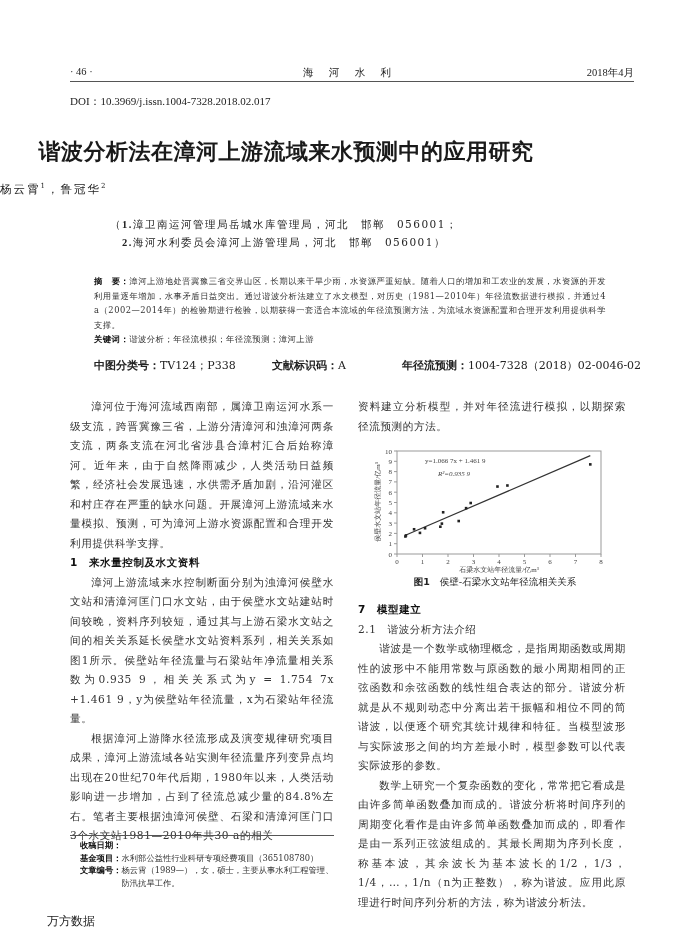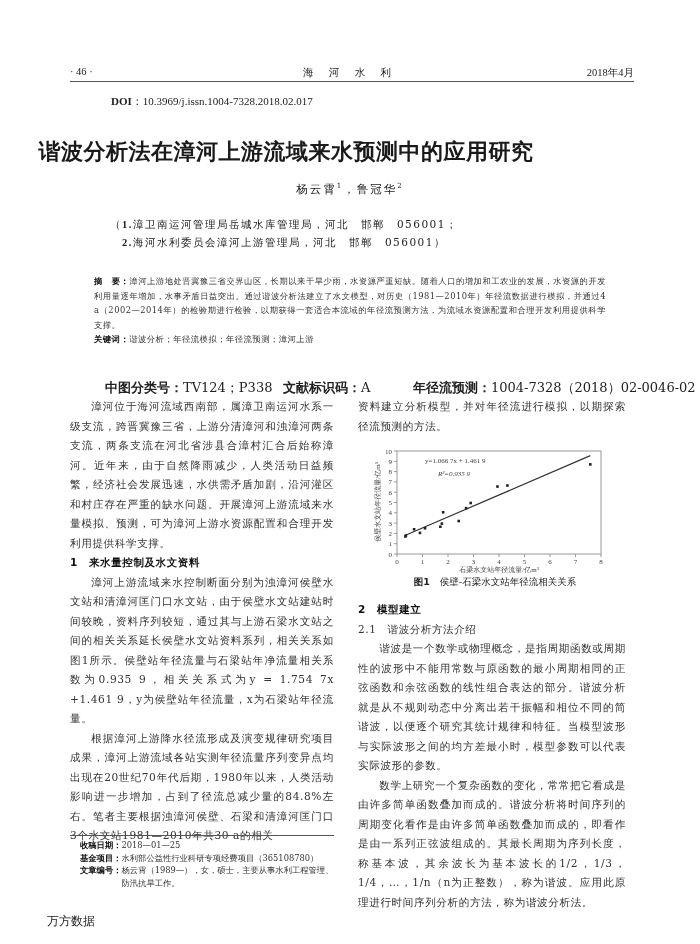--- a/index.html
+++ b/index.html
@@ -2,29 +2,29 @@
 <html><head>
 <meta charset="utf-8">
 <style>
   html, body { margin:0; padding:0; background:#ffffff; }
   body { width:700px; height:944px; position:relative; overflow:hidden; color:#222; font-family:"DejaVu Serif", serif; }
   .hdr-left { position:absolute; left:70px; top:66px; font-size:10.5px; font-family:"Liberation Serif", serif; }
   .hdr-mid { position:absolute; left:0; width:700px; top:66px; text-align:center; font-size:10.5px; letter-spacing:6px; }
   .hdr-right { position:absolute; right:66px; top:66px; font-size:10.5px; font-family:"Liberation Serif", serif; }
   .hdr-rule { position:absolute; left:70px; right:66px; top:81px; border-top:1.5px solid #555; }
   .doi { position:absolute; left:70px; top:94px; font-size:11px; font-family:"Liberation Serif", serif; }
-  .doi b { font-weight:bold;margin-left:41px; }
+  .doi b { font-weight:normal; }
   .title { position:absolute; left:0; width:572px; top:137px; text-align:center; font-family:"DejaVu Sans", sans-serif; font-size:22px; font-weight:bold; color:#1a1a1a; letter-spacing:0.5px; }
-  .authors { position:absolute; left:0; width:700px; top:182px; text-align:center; font-size:11.5px; letter-spacing:2px; }
+  .authors { position:absolute; left:0; width:700px; top:182px; font-size:11.5px; letter-spacing:2px; }
   .authors sup { font-size:7px; }
   .affil { position:absolute; left:0; width:568px; text-align:center; font-size:10.5px; letter-spacing:1.5px; }
   .affil b { font-family:"Liberation Serif", serif; }
   .abstract { position:absolute; left:94px; width:512px; top:274px; font-size:8.3px; line-height:14.6px; color:#333; letter-spacing:0.5px; text-align:justify; }
   .abstract .lbl { font-family:"DejaVu Sans", sans-serif; font-weight:bold; color:#111; }
-  .meta-line { position:absolute; top:379px; font-size:13px; color:#222;margin-left:11px; }
+  .meta-line { position:absolute; top:358px; font-size:11px; color:#222; }
   .meta-line .lbl { font-family:"DejaVu Sans", sans-serif; font-weight:bold; }
   .col { position:absolute; font-size:10.6px; line-height:19.5px; text-align:justify; color:#333; letter-spacing:0.6px; }
   .col p { margin:0; text-indent:2em; }
   .sec { font-family:"DejaVu Sans", sans-serif; font-weight:bold; font-size:10.5px; color:#111; margin:0; }
   .subsec { font-size:10.5px; margin:0; }
   .footnote-rule { position:absolute; left:70px; width:264px; top:835px; border-top:1px solid #555; }
   .footnotes { position:absolute; left:80px; top:839px; width:260px; font-size:8.3px; line-height:12.6px; color:#333; }
   .footnotes .lbl { font-family:"DejaVu Sans", sans-serif; font-weight:bold; color:#111; }
   .fn-row { display:flex; }
   .fn-row .val { flex:1; }
@@ -137,31 +137,30 @@
     </g>
   <text x="55" y="23" font-size="7">y=1.066 7x + 1.461 9</text>
   <text x="68" y="36" font-size="7" font-style="italic">R²=0.935 9</text>
   <text x="129" y="132" font-size="7" text-anchor="middle">石梁水文站年径流量/亿m³</text>
   <text x="0" y="0" font-size="7" text-anchor="middle" transform="translate(10,62) rotate(-90)">侯壁水文站年径流量/亿m³</text>
 </svg>
 
 <div class="fig-caption"><span>图1</span><span class="t">侯壁-石梁水文站年径流相关关系</span></div>
 
 <div class="col" style="left:358px; top:600px; width:268px;">
-  <div class="sec">2　模型建立</div>
+  <div class="sec">7　模型建立</div>
   <div class="subsec">2.1　谐波分析方法介绍</div>
   <p>谐波是一个数学或物理概念，是指周期函数或周期性的波形中不能用常数与原函数的最小周期相同的正弦函数和余弦函数的线性组合表达的部分。谐波分析就是从不规则动态中分离出若干振幅和相位不同的简谐波，以便逐个研究其统计规律和特征。当模型波形与实际波形之间的均方差最小时，模型参数可以代表实际波形的参数。</p>
   <p>数学上研究一个复杂函数的变化，常常把它看成是由许多简单函数叠加而成的。谐波分析将时间序列的周期变化看作是由许多简单函数叠加而成的，即看作是由一系列正弦波组成的。其最长周期为序列长度，称基本波，其余波长为基本波长的1/2，1/3，1/4，…，1/n（n为正整数），称为谐波。应用此原理进行时间序列分析的方法，称为谐波分析法。</p>
 </div>
 
 <div class="footnote-rule"></div>
 <div class="footnotes">
   <div class="fn-row">
       <span class="lbl">收稿日期：</span>
-      <span class="val">2018—01—25</span>
     </div>
   <div class="fn-row">
       <span class="lbl">基金项目：</span>
       <span class="val">水利部公益性行业科研专项经费项目（365108780）</span>
     </div>
   <div class="fn-row">
       <span class="lbl">文章编号：</span>
       <span class="val">杨云霄（1989—），女，硕士，主要从事水利工程管理、防汛抗旱工作。</span>
     </div>
 </div>

